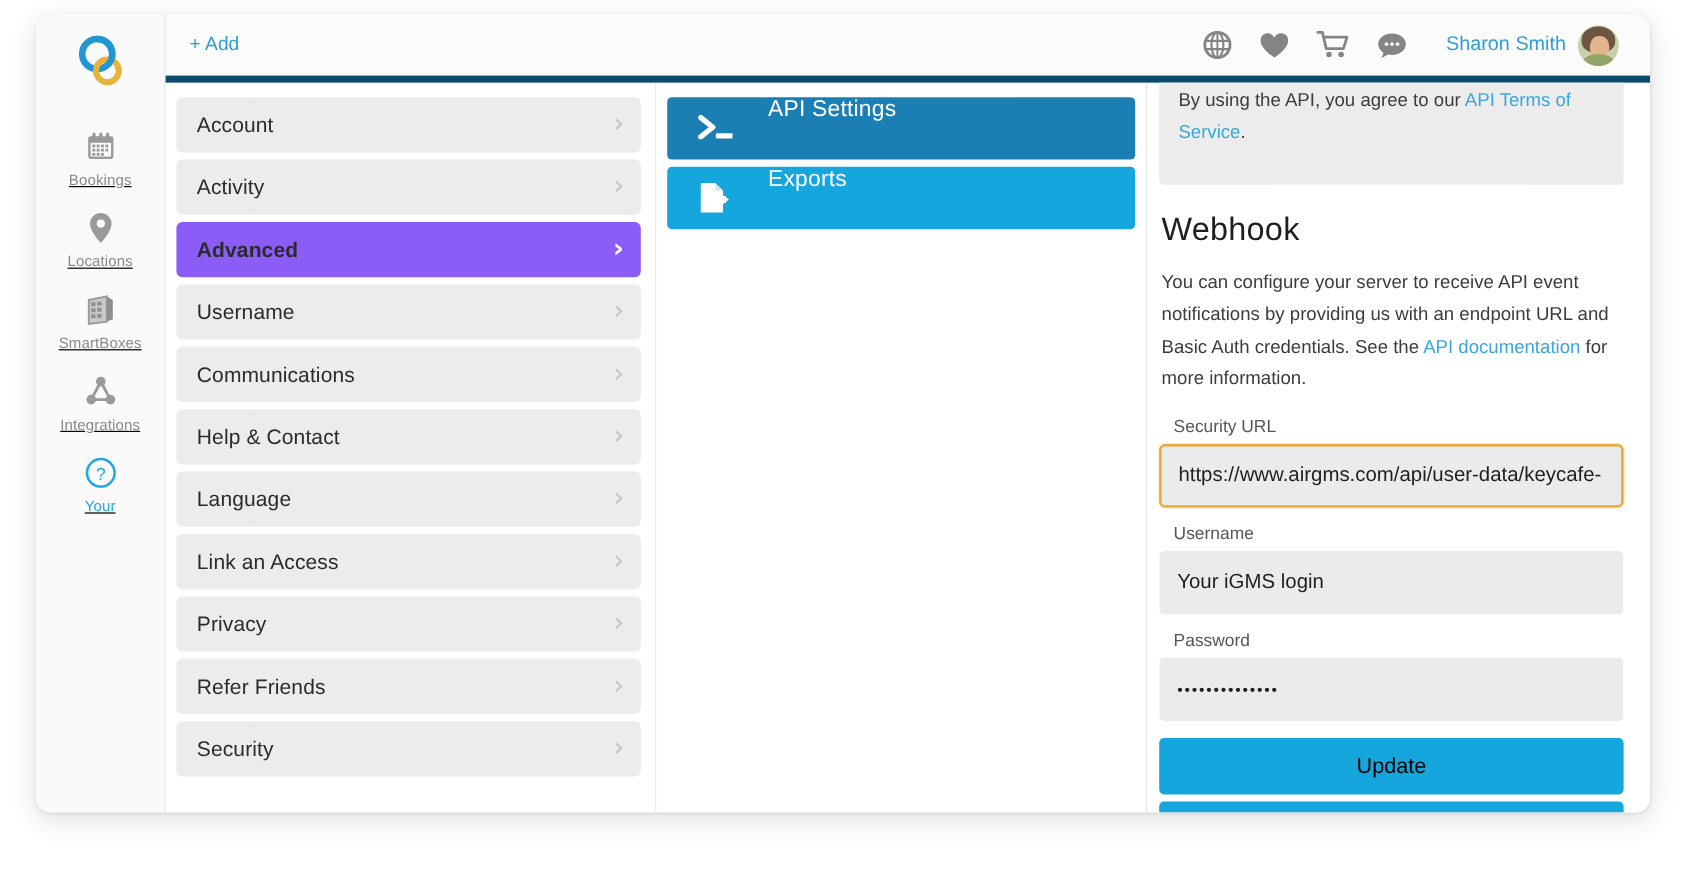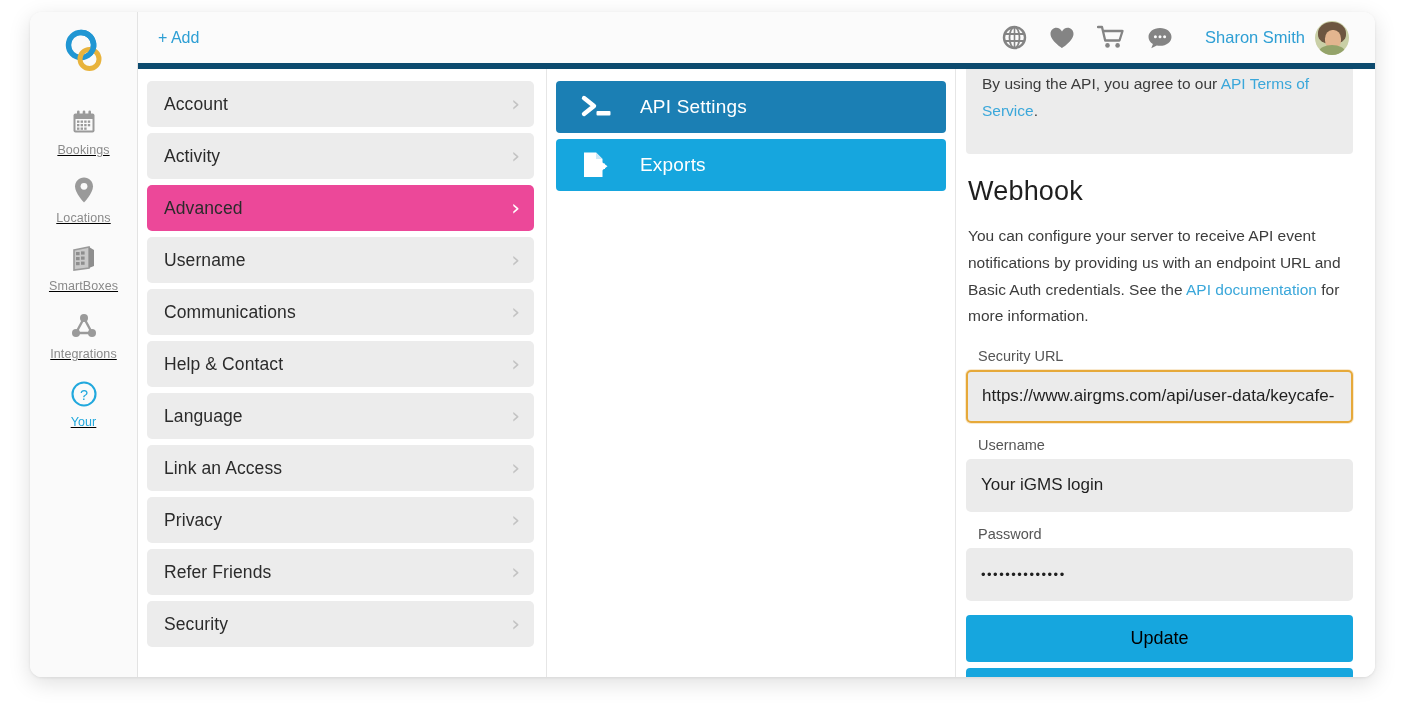--- a/index.html
+++ b/index.html
@@ -135,21 +135,21 @@
   .settings-row {
     height: 46px;
     background: #ececec;
     border-radius: 5px;
     margin-bottom: 6px;
     display: flex;
     align-items: center;
     padding: 0 14px 0 17px;
     cursor: pointer;
   }
-  .settings-row.selected { background: #ec4899; }
+  .settings-row.selected { background: #8b5cf6; font-weight: bold; }
   .settings-row .label {
     flex: 1;
     font-size: 17.5px;
     color: #2b2b2b;
     letter-spacing: .1px;
   }
   .chev {
     color: #c3c3c3;
     font-size: 22px;
     line-height: 1;
@@ -163,21 +163,20 @@
     width: 409px;
     border-right: 1px solid #e6e6e6;
     padding: 12px 9px 12px 9px;
     background: #ffffff;
   }
   .api-row {
     height: 52px;
     border-radius: 4px;
     margin-bottom: 6px;
     display: flex;
-    align-items: center;
     padding-left: 24px;
     cursor: pointer;
     color: #ffffff;
     font-size: 19px;
   }
   .api-row .api-ico {
     width: 40px;
     display: flex;
     align-items: center;
     flex: 0 0 40px;

